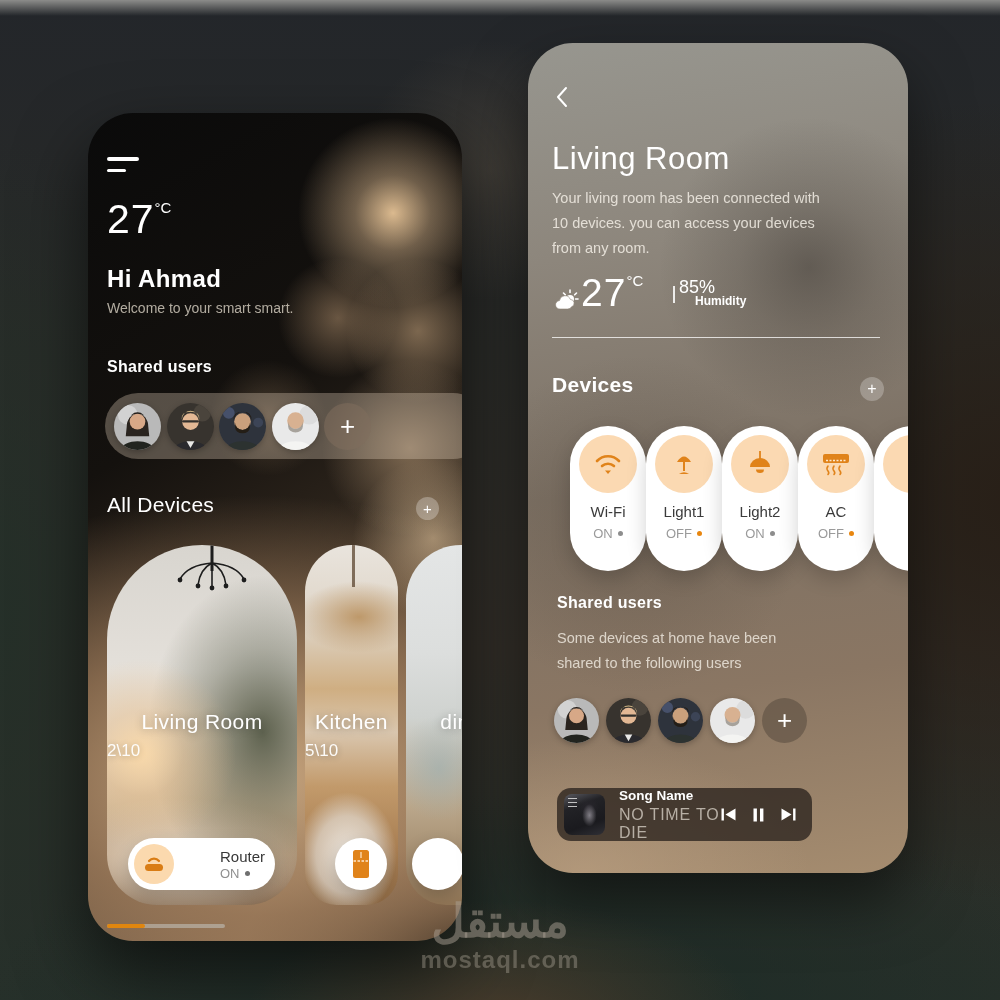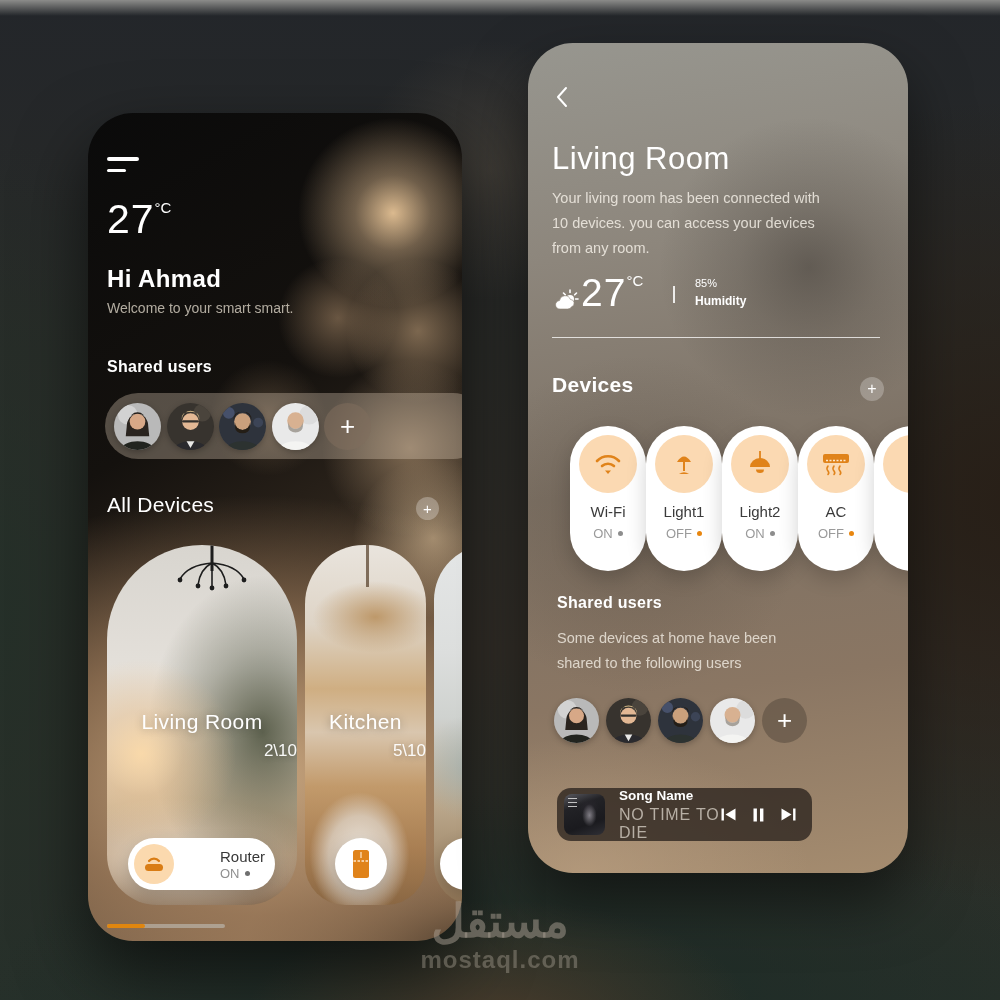--- a/index.html
+++ b/index.html
@@ -67,40 +67,40 @@
   .room-card{ position:relative; height:360px; overflow:hidden; cursor:pointer; flex:0 0 auto; }
   .card-living{
     width:190px; border-radius:95px 95px 50px 50px;
     background:
       radial-gradient(circle at 18% 58%, rgba(252,218,168,0.9) 0, rgba(240,195,140,0.4) 42px, transparent 95px),
       radial-gradient(ellipse 110px 150px at 82% 52%, rgba(72,78,58,0.85) 0, rgba(72,78,58,0.35) 62px, transparent 115px),
       radial-gradient(ellipse 180px 80px at 38% 88%, rgba(238,228,212,0.9) 0, transparent 80%),
       linear-gradient(180deg, #d8d5cf 0%, #e4e0da 35%, #ddd3c5 55%, #cdb99d 72%, #b29272 86%, #7b5f45 100%);
   }
   .card-kitchen{
-    width:121px; border-radius:59px 59px 40px 40px;
+    width:93px; border-radius:59px 59px 40px 40px;
     background:
       radial-gradient(ellipse 80px 46px at 58% 20%, rgba(186,146,96,0.9), transparent 78%),
       radial-gradient(ellipse 64px 80px at 45% 86%, rgba(240,235,228,0.95) 0, rgba(226,219,210,0.7) 48%, transparent 78%),
       linear-gradient(180deg, #e9e4dd 0%, #ded4c6 22%, #cfae82 40%, #d9c6ae 52%, #c29a6b 67%, #a97f53 84%, #8a6743 100%);
   }
   .card-dine{
     width:110px; border-radius:55px 55px 40px 40px;
     background:
       radial-gradient(ellipse 60px 70px at 30% 62%, rgba(150,172,176,0.55), transparent 75%),
       linear-gradient(180deg, #e4e6e6 0%, #dcdedd 30%, #cfd2cf 48%, #bba88c 72%, #8f7455 100%);
   }
   .chandelier{ position:absolute; top:-4px; left:55%; transform:translateX(-50%); }
   .pendant-rod{ position:absolute; top:0; left:50%; width:3px; height:42px; background:rgba(92,70,48,0.75); }
   .room-name{
     position:absolute; top:165px; width:100%; text-align:center; color:#fff;
     font-size:21px; font-weight:500; letter-spacing:0.4px; text-shadow:0 1px 8px rgba(0,0,0,0.35); white-space:nowrap;
   }
   .room-count{
-    position:absolute; top:196px; width:100%; text-align:right; color:rgba(255,255,255,0.95);
+    position:absolute; top:196px; width:100%; text-align:left; color:rgba(255,255,255,0.95);
     font-size:17px; font-weight:400; text-shadow:0 1px 6px rgba(0,0,0,0.3);
   }
   .router-chip{
     position:absolute; left:21px; top:293px; width:147px; height:52px; border-radius:26px;
     background:#fff; box-shadow:0 6px 16px rgba(0,0,0,0.18); display:flex; align-items:center; cursor:pointer;gap:36px;
   }
   .chip-circle{
     width:40px; height:40px; margin-left:6px; border-radius:50%; background:#fbd9ae;
     display:flex; align-items:center; justify-content:center; flex:0 0 auto;
   }
@@ -130,21 +130,21 @@
       radial-gradient(ellipse 300px 180px at 15% 100%, rgba(196,168,136,0.5), transparent 75%),
       linear-gradient(172deg, #97968f 0%, #8d867c 25%, #7d7164 52%, #8a7663 76%, #a58c6f 100%);
   }
   .back-btn{ position:absolute; left:26px; top:42px; width:24px; height:26px; cursor:pointer; }
   .room-title{ position:absolute; left:24px; top:98px; color:#fff; font-size:31px; font-weight:400; letter-spacing:0.5px; }
   .room-desc{ position:absolute; left:24px; top:143px; color:rgba(246,241,233,0.82); font-size:14.5px; line-height:25px; }
   .weather-row{ position:absolute; left:27px; top:228px; height:52px; }
   .weather-icon{ position:absolute; left:0; top:18px; }
   .temp-room{ position:absolute; left:26px; top:0; font-size:39px; letter-spacing:1px; }
   .weather-divider{ position:absolute; left:118px; top:15px; width:1.5px; height:17px; background:rgba(255,255,255,0.85); }
-  .humidity-value{ position:absolute; left:140px; top:6px; color:#fff; font-size:11px; }
+  .humidity-value{ position:absolute; left:124px; top:6px; color:#fff; font-size:18px; }
   .humidity-label{ position:absolute; left:140px; top:23px; color:#fff; font-size:12px; font-weight:600; }
   .divider-line{ position:absolute; left:24px; right:28px; top:294px; height:1px; background:rgba(255,255,255,0.75); }
   .devices-label{ position:absolute; left:24px; top:330px; font-size:21px; font-weight:600; color:#fff; letter-spacing:0.3px; }
   .add-circle-room{ left:332px; top:334px; width:24px; height:24px; font-size:16px; background:rgba(255,255,255,0.25); }
   .device-row{ position:absolute; left:42px; top:383px; display:flex; gap:0; }
   .device-pill{
     width:76px; height:145px; border-radius:38px; background:#fff; flex:0 0 auto;
     box-shadow:0 8px 20px rgba(0,0,0,0.18); position:relative; cursor:pointer;
   }
   .device-pill .icon-circle{

